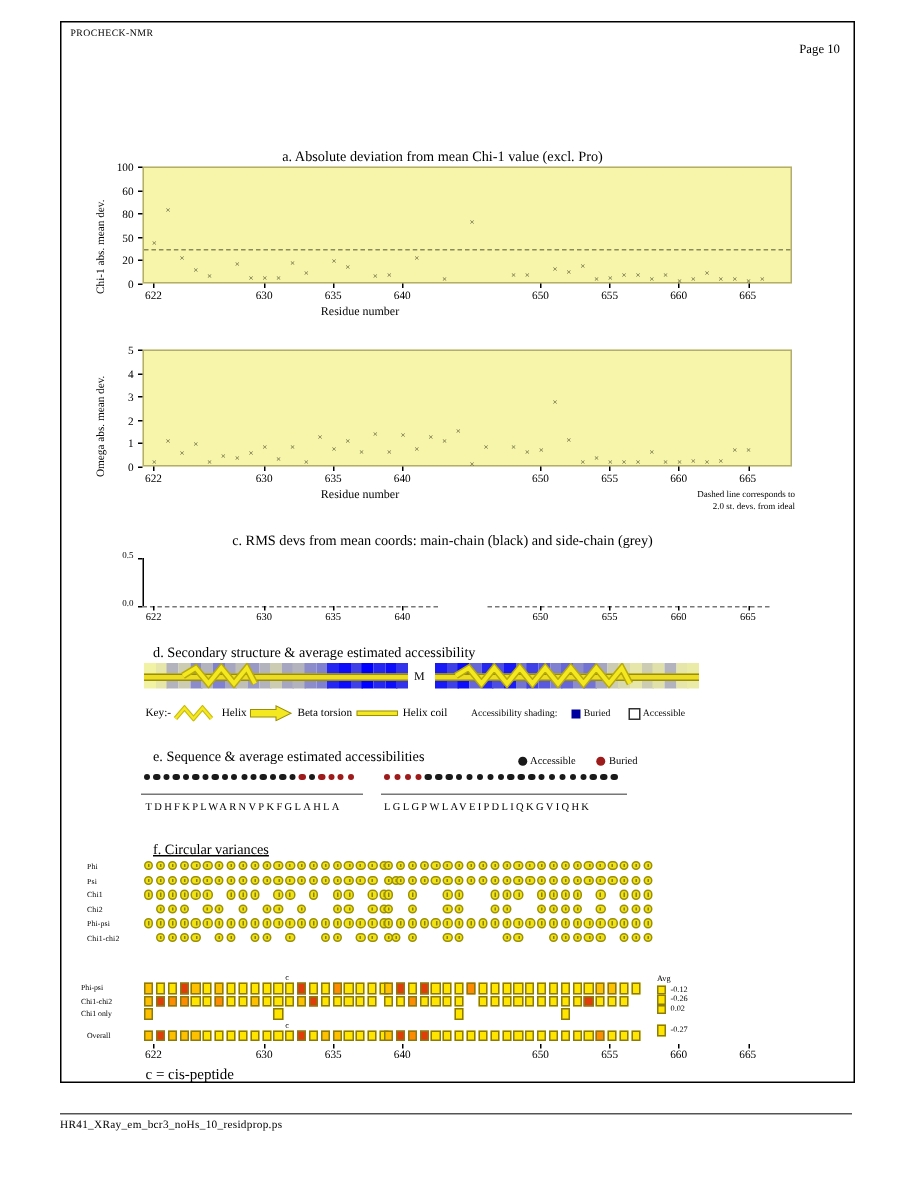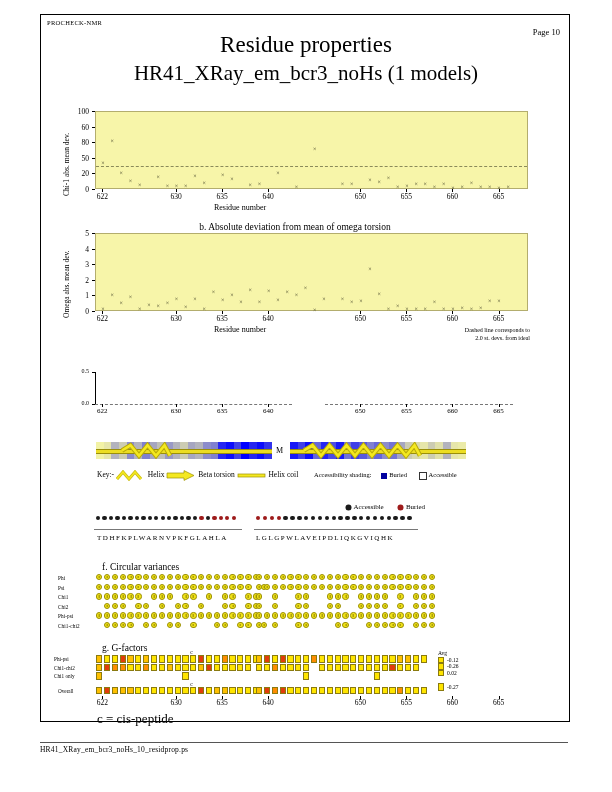--- a/index.html
+++ b/index.html
@@ -51,36 +51,35 @@
   
   .frow-lab{position:absolute;font-size:5.2px;letter-spacing:.1px;}
   .circ{position:absolute;width:6.4px;height:6.4px;border-radius:50%;background:#f2e316;border:.7px solid #9a8f08;box-sizing:border-box;}
   .circ:after{content:"";position:absolute;left:50%;top:1px;width:.7px;height:2.4px;background:#8a8008;transform:translateX(-50%);}
 
   
   .grow-lab{position:absolute;font-size:5.2px;}
   .gsq{position:absolute;width:6.2px;height:7.6px;border:.6px solid #8a7a10;box-sizing:border-box;}
   .cmark{position:absolute;font-size:5.5px;}
   .avglab{position:absolute;font-size:5.5px;}
-  .cispep{position:absolute;font-size:13px;}
+  .cispep{position:absolute;font-size:10px;}
   .note{position:absolute;font-size:6px;text-align:right;line-height:8px;}
 </style>
 </head>
 <body>
 
 <div id="page">
 
   <div class="frame"></div>
 
   <div class="prolabel">PROCHECK-NMR</div>
   <div class="pagelabel">Page 10</div>
 
-  <div class="title1">Residue properties</div>
-  <div class="title2">HR41_XRay_em_bcr3_noHs (1 models)</div>
-
+
+  <div class="panel-title" style="left:60px;top:100px;width:470px;">a. Absolute deviation from mean Chi-1 value (excl. Pro)</div>
   <div id="panelA">
       <div class="plotbox" style="left:95px;top:111px;width:433px;height:78px;">
         <div class="dashline" style="top:53.82px;"></div>
         <div class="pt" style="left:5.170212765957035px;top:48.279999999999994px;">×</div>
         <div class="pt" style="left:14.382978723403841px;top:26.44px;">×</div>
         <div class="pt" style="left:23.595744680850647px;top:58.42px;">×</div>
         <div class="pt" style="left:32.80851063829745px;top:66.22px;">×</div>
         <div class="pt" style="left:42.021276595744254px;top:70.11999999999999px;">×</div>
         <div class="pt" style="left:60.446808510637865px;top:62.31999999999999px;">×</div>
         <div class="pt" style="left:69.6595744680847px;top:70.89999999999999px;">×</div>
@@ -139,21 +138,20 @@
       <div class="tick" style="left:406.3914893617017px;top:189px;"></div>
       <div class="ticklab" style="left:394.3914893617017px;top:192px;">655</div>
       <div class="tick" style="left:452.45531914893576px;top:189px;"></div>
       <div class="ticklab" style="left:440.45531914893576px;top:192px;">660</div>
       <div class="tick" style="left:498.5191489361698px;top:189px;"></div>
       <div class="ticklab" style="left:486.5191489361698px;top:192px;">665</div>
     </div>
   <div class="ylabel" style="left:62px;top:196px;font-size:7.5px;">Chi-1 abs. mean dev.</div>
   <div class="xlabel" style="left:150px;top:203px;width:180px;">Residue number</div>
 
-  <div class="panel-title" style="left:60px;top:222px;width:470px;">b. Absolute deviation from mean of omega torsion</div>
   <div id="panelB">
       <div class="plotbox" style="left:95px;top:233px;width:433px;height:78px;">
         <div class="pt" style="left:5.170212765957035px;top:71.67999999999999px;">×</div>
         <div class="pt" style="left:14.382978723403841px;top:57.63999999999999px;">×</div>
         <div class="pt" style="left:23.595744680850647px;top:66.22px;">×</div>
         <div class="pt" style="left:32.80851063829745px;top:59.98px;">×</div>
         <div class="pt" style="left:42.021276595744254px;top:71.67999999999999px;">×</div>
         <div class="pt" style="left:51.23404255319106px;top:67.78px;">×</div>
         <div class="pt" style="left:60.446808510637865px;top:69.34px;">×</div>
         <div class="pt" style="left:69.6595744680847px;top:66.22px;">×</div>
@@ -222,20 +220,21 @@
       <div class="tick" style="left:498.5191489361698px;top:311px;"></div>
       <div class="ticklab" style="left:486.5191489361698px;top:314px;">665</div>
     </div>
   <div class="ylabel" style="left:62px;top:318px;font-size:7.5px;">Omega abs. mean dev.</div>
   <div class="xlabel" style="left:150px;top:325px;width:180px;">Residue number</div>
   <div class="note" style="left:400px;top:326px;width:130px;">
     <div>Dashed line corresponds to</div>
     <div>2.0 st. devs. from ideal</div>
   </div>
 
+  <div class="panel-title" style="left:60px;top:356px;width:470px;">c. RMS devs from mean coords: main-chain (black) and side-chain (grey)</div>
   <div id="panelC">
       <div class="cax" style="left:95px;top:372px;width:1px;height:32px;"></div>
       <div class="ytick" style="left:92px;top:372px;"></div>
       <div class="ytick" style="left:92px;top:404px;"></div>
       <div class="ytlab" style="left:71px;top:368px;font-size:6px;">0.5</div>
       <div class="ytlab" style="left:71px;top:400px;font-size:6px;">0.0</div>
       <div class="cdash" style="left:95px;top:404px;width:197.15319148936146px;"></div>
       <div class="cdash" style="left:325.3191489361702px;top:404px;width:187.94042553191468px;"></div>
       <div class="tick" style="left:102.37021276595704px;top:404px;"></div>
       <div class="ticklab" style="left:90.37021276595704px;top:407px;font-size:7px;">622</div>
@@ -248,20 +247,21 @@
       <div class="tick" style="left:360.32765957446765px;top:404px;"></div>
       <div class="ticklab" style="left:348.32765957446765px;top:407px;font-size:7px;">650</div>
       <div class="tick" style="left:406.3914893617017px;top:404px;"></div>
       <div class="ticklab" style="left:394.3914893617017px;top:407px;font-size:7px;">655</div>
       <div class="tick" style="left:452.45531914893576px;top:404px;"></div>
       <div class="ticklab" style="left:440.45531914893576px;top:407px;font-size:7px;">660</div>
       <div class="tick" style="left:498.5191489361698px;top:404px;"></div>
       <div class="ticklab" style="left:486.5191489361698px;top:407px;font-size:7px;">665</div>
     </div>
 
+  <div class="panel-title" style="left:60px;top:431px;width:430px;text-align:left;padding-left:42px;">d. Secondary structure &amp; average estimated accessibility</div>
   <div id="panelD">
       <div class="ssbar" style="left:96px;top:442px;width:176px;height:17px;">
         <div class="acell" style="left:0px;width:8.052173913043479px;background:rgb(242,242,165);"></div>
         <div class="acell" style="left:7.6521739130434785px;width:8.052173913043479px;background:rgb(230,230,170);"></div>
         <div class="acell" style="left:15.304347826086957px;width:8.052173913043479px;background:rgb(179,179,189);"></div>
         <div class="acell" style="left:22.956521739130437px;width:8.052173913043479px;background:rgb(204,204,179);"></div>
         <div class="acell" style="left:30.608695652173914px;width:8.052173913043479px;background:rgb(140,140,203);"></div>
         <div class="acell" style="left:38.26086956521739px;width:8.052173913043479px;background:rgb(179,179,189);"></div>
         <div class="acell" style="left:45.913043478260875px;width:8.052173913043479px;background:rgb(128,128,208);"></div>
         <div class="acell" style="left:53.56521739130435px;width:8.052173913043479px;background:rgb(166,166,193);"></div>
@@ -336,20 +336,21 @@
     <span style="display:inline-block;width:12px"></span>
     <span style="font-size:6.5px">Accessibility shading:</span>
     <span style="display:inline-block;width:6px"></span>
     <span class="sw" style="background:#00009f"></span>
     <span style="font-size:6.5px">Buried</span>
     <span style="display:inline-block;width:8px"></span>
     <span class="sw" style="background:#fff;border:.7px solid #333"></span>
     <span style="font-size:6.5px">Accessible</span>
   </div>
 
+  <div class="panel-title" style="left:60px;top:500px;width:300px;text-align:left;padding-left:42px;">e. Sequence &amp; average estimated accessibilities</div>
   <div class="legitem" style="left:345px;top:503px;">
     <svg width="7" height="7" style="vertical-align:middle">
         <circle cx="3.5" cy="3.5" r="3" fill="#1a1a1a"></circle>
       </svg>
     <span>Accessible</span>
     <span style="display:inline-block;width:10px"></span>
     <svg width="7" height="7" style="vertical-align:middle">
         <circle cx="3.5" cy="3.5" r="3" fill="#9e1b1b"></circle>
       </svg>
     <span>Buried</span>
@@ -399,21 +400,21 @@
       <div class="dot" style="left:379.6521739130435px;top:516px;background:#1a1a1a;"></div>
       <div class="dot" style="left:386.52173913043475px;top:516px;background:#1a1a1a;"></div>
       <div class="dot" style="left:393.3913043478261px;top:516px;background:#1a1a1a;"></div>
       <div class="dot" style="left:400.2608695652174px;top:516px;background:#1a1a1a;"></div>
       <div class="dot" style="left:407.1304347826087px;top:516px;background:#1a1a1a;"></div>
       <div class="seqline" style="left:254px;top:529px;width:164px;"></div>
     </div>
   <div class="seqtext" style="left:97px;top:534px;">TDHFKPLWARNVPKFGLAHLA</div>
   <div class="seqtext" style="left:256px;top:534px;">LGLGPWLAVEIPDLIQKGVIQHK</div>
 
-  <div class="panel-title" style="left:60px;top:562px;width:300px;text-align:left;padding-left:42px;">f. Circular variances</div>
+  <div class="panel-title" style="left:60px;top:562px;width:300px;text-align:left;padding-left:42px;text-decoration:underline;">f. Circular variances</div>
   <div id="panelF">
       <div class="frow-lab" style="left:58px;top:575px;">Phi</div>
       <div class="circ" style="left:96px;top:574px;"></div>
       <div class="circ" style="left:103.85px;top:574px;"></div>
       <div class="circ" style="left:111.7px;top:574px;"></div>
       <div class="circ" style="left:119.55px;top:574px;"></div>
       <div class="circ" style="left:127.4px;top:574px;"></div>
       <div class="circ" style="left:135.25px;top:574px;"></div>
       <div class="circ" style="left:143.1px;top:574px;"></div>
       <div class="circ" style="left:150.95px;top:574px;"></div>
@@ -627,21 +628,20 @@
       <div class="circ" style="left:365.9px;top:622px;"></div>
       <div class="circ" style="left:373.75px;top:622px;"></div>
       <div class="circ" style="left:381.6px;top:622px;"></div>
       <div class="circ" style="left:389.45px;top:622px;"></div>
       <div class="circ" style="left:397.29999999999995px;top:622px;"></div>
       <div class="circ" style="left:413px;top:622px;"></div>
       <div class="circ" style="left:420.85px;top:622px;"></div>
       <div class="circ" style="left:428.7px;top:622px;"></div>
     </div>
 
-  <div class="panel-title" style="left:60px;top:643px;width:300px;text-align:left;padding-left:42px;">g. G-factors</div>
   <div id="panelG">
       <div class="grow-lab" style="left:54px;top:656px;">Phi-psi</div>
       <div class="gsq" style="left:96px;top:655px;background:#ffc000;"></div>
       <div class="gsq" style="left:103.85px;top:655px;background:#ffe500;"></div>
       <div class="gsq" style="left:111.7px;top:655px;background:#ffe500;"></div>
       <div class="gsq" style="left:119.55px;top:655px;background:#e23c0a;"></div>
       <div class="gsq" style="left:127.4px;top:655px;background:#ffc000;"></div>
       <div class="gsq" style="left:135.25px;top:655px;background:#ffe500;"></div>
       <div class="gsq" style="left:143.1px;top:655px;background:#ffc000;"></div>
       <div class="gsq" style="left:150.95px;top:655px;background:#ffe500;"></div>

